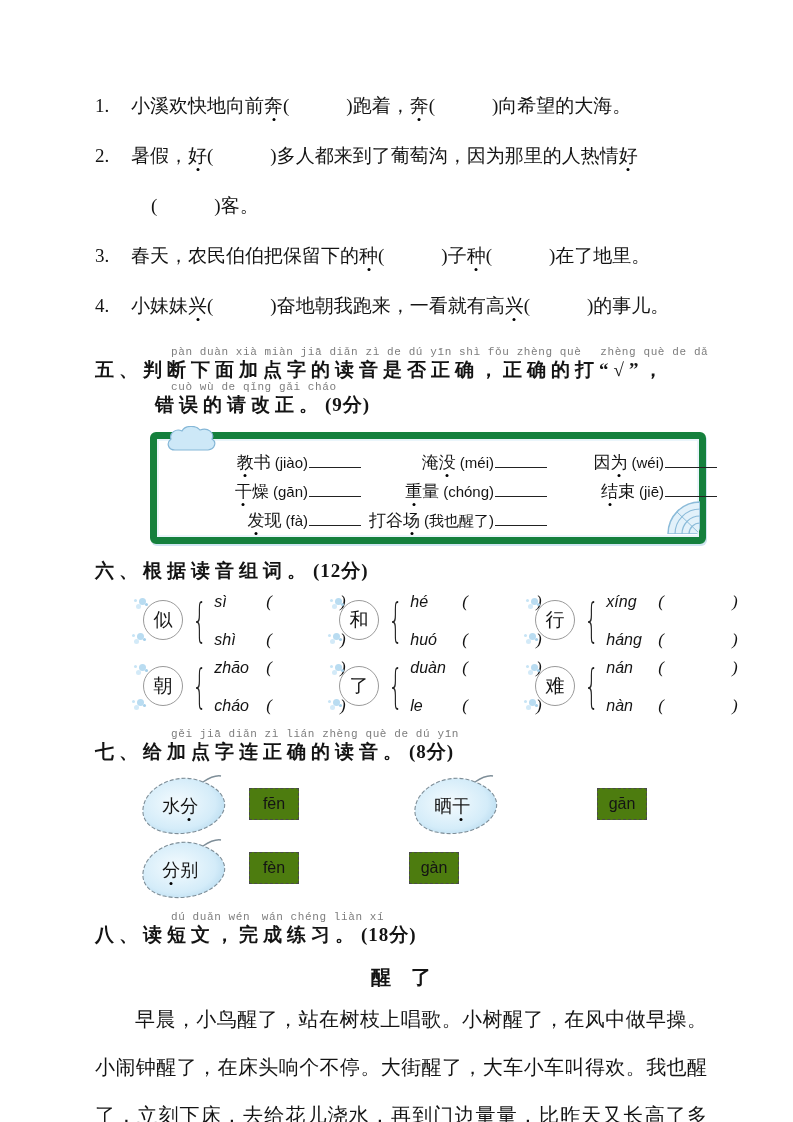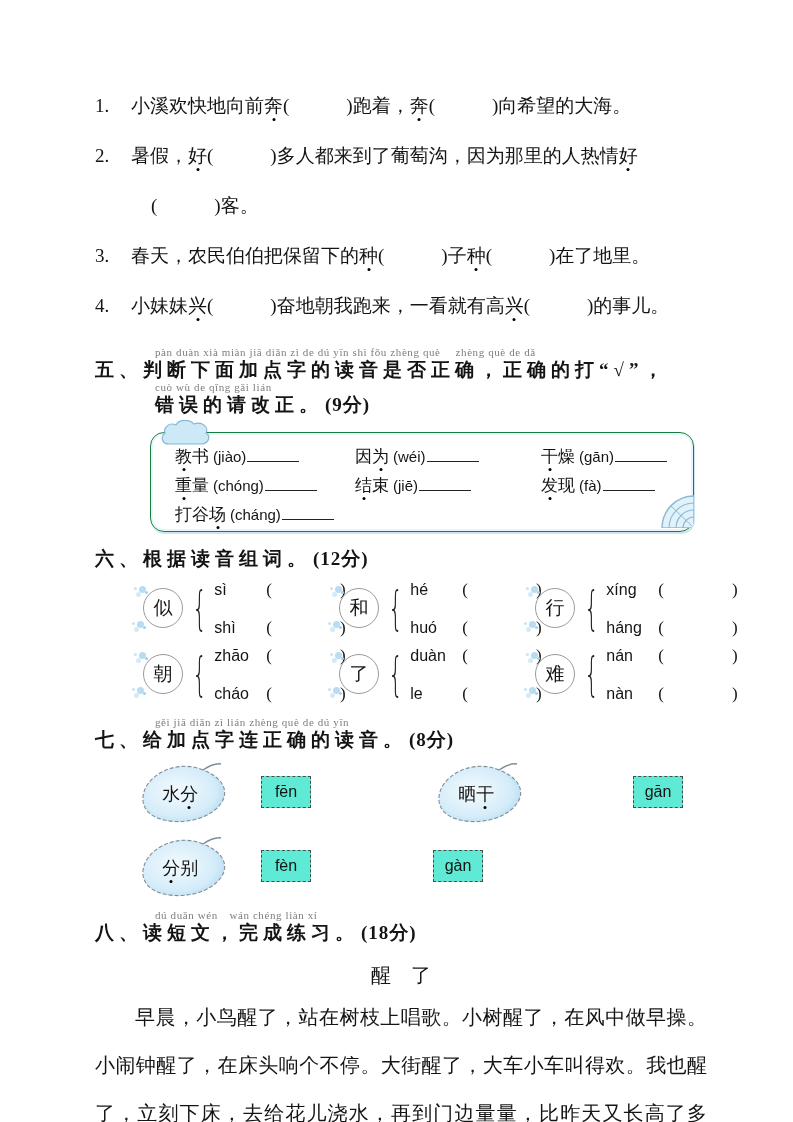--- a/index.html
+++ b/index.html
@@ -11,99 +11,100 @@
   .q-line{font-size:19px;line-height:20px;margin-bottom:30px;white-space:nowrap;}
   .q-num{display:inline-block;width:36px;letter-spacing:0;}
   .q-cont{padding-left:56px;}
 
   
   .dotted{position:relative;}
   .dotted::after{content:"";position:absolute;left:50%;bottom:-5px;
        transform:translateX(-50%);width:3px;height:3px;border-radius:50%;background:#000;}
 
   
-  .pinyin{font-family:Liberation Serif, serif;font-size:11px;
-       color:#7d7d7d;margin-left:60px;letter-spacing:0.6px;line-height:12px;}
+  .pinyin{font-family:Liberation Mono, monospace;font-size:11px;
+       color:#7d7d7d;margin-left:76px;letter-spacing:0.6px;line-height:12px;}
   .heading{font-size:19px;font-weight:bold;letter-spacing:5px;line-height:22px;margin-top:1px;}
   .heading .score{letter-spacing:1px;margin-left:2px;}
   .indent2{margin-left:60px;}
 
   
   .blue-box{position:relative;margin:16px 0 0 55px;width:542px;height:98px;
-       border:1px solid #15803d;border-radius:14px;
-       box-shadow:inset 0 0 0 2px #eaf5fb, 1px 2px 0 #cfe4f1;}
+       border:7px solid #15803d;border-radius:6px;
+       box-shadow:inset 0 0 0 2px #eaf5fb, 1px 2px 0 #cfe4f1;text-align:right;}
   .cloud-icon{position:absolute;top:-13px;left:8px;}
   .shell-icon{position:absolute;bottom:-1px;right:-1px;border-bottom-right-radius:12px;overflow:hidden;}
   #box5grid{display:grid;grid-template-columns:180px 186px 170px;grid-auto-rows:29px;
        padding:9px 0 0 24px;font-size:17px;align-items:center;}
   .box-item{white-space:nowrap;}
   .box-item .reading{font-family:"Liberation Sans","DejaVu Sans",sans-serif;font-size:15px;margin-left:4px;}
   .answer-blank{display:inline-block;width:52px;height:13px;border-bottom:1.4px solid #222;margin-left:1px;}
 
   
   #groups6{display:grid;grid-template-columns:196px 196px 186px;margin:10px 0 0 48px;row-gap:10px;}
   .group{display:flex;align-items:center;height:56px;}
   .char-circle{position:relative;flex:0 0 auto;width:38px;height:38px;border:1px solid #9a9a9a;
        border-radius:50%;display:flex;align-items:center;justify-content:center;font-size:19px;background:#fff;}
   .flower{position:absolute;width:7px;height:7px;border-radius:50%;background:#b9dcf1;
        box-shadow:-4px 5px 0 -1px #d3eaf8, 4px 3px 0 -2px #a7d0ea, -7px -1px 0 -2px #c7e4f5;}
   .f1{top:-3px;left:-5px;} .f2{bottom:-1px;left:-7px;}
   .brace{font-family:"DejaVu Sans",sans-serif;font-size:46px;font-weight:200;color:#222;
        transform:scaleX(0.5);margin:0 0 0 2px;line-height:56px;}
-  .options{display:flex;flex-direction:column;gap:15px;}
+  .options{display:flex;flex-direction:column;gap:15px;font-style:italic;}
   .opt-row{display:flex;align-items:baseline;white-space:nowrap;}
   .py{font-family:"Liberation Sans","DejaVu Sans",sans-serif;font-size:16px;width:52px;}
   .paren{font-size:17px;}
 
   
   #rows7{display:grid;grid-template-columns:112px 160px 188px 120px;
-       margin:10px 0 0 42px;row-gap:2px;align-items:center;gap:12px;}
+       margin:10px 0 0 42px;row-gap:2px;align-items:center;}
   .leaf-cell{position:relative;width:94px;height:62px;}
   .leaf-text{position:absolute;top:54%;left:46%;transform:translate(-50%,-50%);
        font-size:18px;white-space:nowrap;}
   .dash-box{display:inline-block;border:1.6px dashed #4a4a4a;padding:6px 9px;min-width:30px;
-       text-align:center;font-family:"Liberation Sans","DejaVu Sans",sans-serif;font-size:16px;background:#5eead4;}
-
-  
-  .passage-title{width:612px;text-align:center;font-weight:normal;font-size:20px;margin:18px 0 4px;}
+       text-align:center;font-family:"Liberation Sans","DejaVu Sans",sans-serif;font-size:16px;background:#4d7c0f;}
+
+  
+  .passage-title{width:612px;text-align:center;font-weight:bold;font-size:20px;margin:18px 0 4px;}
   .passage{width:612px;font-size:20px;line-height:48px;text-align:justify;text-indent:2em;}
 </style>
 </head>
 <body>
 
 <div class="page">
 
   <section id="fillQuestions">
       <div class="q-line"><span class="q-num">1.</span><span><span>小溪欢快地向前</span><span class="dotted">奔</span><span>(　　　)跑着，</span><span class="dotted">奔</span><span>(　　　)向希望的大海。</span></span></div>
       <div class="q-line"><span class="q-num">2.</span><span><span>暑假，</span><span class="dotted">好</span><span>(　　　)多人都来到了葡萄沟，因为那里的人热情</span><span class="dotted">好</span></span></div>
       <div class="q-line q-cont"><span>(　　　)客。</span></div>
       <div class="q-line"><span class="q-num">3.</span><span><span>春天，农民伯伯把保留下的</span><span class="dotted">种</span><span>(　　　)子</span><span class="dotted">种</span><span>(　　　)在了地里。</span></span></div>
       <div class="q-line"><span class="q-num">4.</span><span><span>小妹妹</span><span class="dotted">兴</span><span>(　　　)奋地朝我跑来，一看就有高</span><span class="dotted">兴</span><span>(　　　)的事儿。</span></span></div>
     </section>
 
   <section>
     <div class="pinyin">pàn duàn xià miàn jiā diǎn zì de dú yīn shì fǒu zhèng què　 zhèng què de dǎ</div>
     <div class="heading">五、判断下面加点字的读音是否正确，正确的打“√”，</div>
-    <div class="pinyin">cuò wù de qǐng gǎi lián</div>
+    <div class="pinyin">cuò wù de qǐng gǎi cháo</div>
     <div class="heading indent2"><span>错误的请改正。</span><span class="score">(9分)</span></div>
 
     <div class="blue-box">
       <span class="cloud-icon">
         <svg width="52" height="27" viewBox="0 0 52 27">
           <path d="M10,24 C3,24 1,17 6,13 C4,7 11,2 17,5 C20,-1 31,-1 35,4 C43,1 50,7 47,13 C52,16 50,23 43,24 Z" fill="#cde8f7" stroke="#85b7d7" stroke-width="1.2"></path>
         </svg>
       </span>
       <div id="box5grid">
           <div class="box-item"><span><span class="dotted">教</span><span>书</span></span><span class="reading">(jiào)</span><span class="answer-blank"></span></div>
+          <div class="box-item"><span><span>淹</span><span class="dotted">没</span></span><span class="reading">(méi)</span><span class="answer-blank"></span></div>
           <div class="box-item"><span><span>因</span><span class="dotted">为</span></span><span class="reading">(wéi)</span><span class="answer-blank"></span></div>
           <div class="box-item"><span><span class="dotted">干</span><span>燥</span></span><span class="reading">(gān)</span><span class="answer-blank"></span></div>
           <div class="box-item"><span><span class="dotted">重</span><span>量</span></span><span class="reading">(chóng)</span><span class="answer-blank"></span></div>
           <div class="box-item"><span><span class="dotted">结</span><span>束</span></span><span class="reading">(jiē)</span><span class="answer-blank"></span></div>
           <div class="box-item"><span><span class="dotted">发</span><span>现</span></span><span class="reading">(fà)</span><span class="answer-blank"></span></div>
-          <div class="box-item"><span><span>打</span><span>谷</span><span class="dotted">场</span></span><span class="reading">(cháng)</span><span class="answer-blank"></span></div>
+          <div class="box-item"><span><span>打</span><span>谷</span><span class="dotted">场</span></span><span class="reading">(我也醒了)</span><span class="answer-blank"></span></div>
         </div>
       <span class="shell-icon">
         <svg width="46" height="38" viewBox="0 0 46 38">
           <path d="M46,38 L46,6 A32,32 0 0 0 14,38 Z" fill="#e2f1fa" stroke="#8bbbd9" stroke-width="1.5"></path>
           <path d="M46,13 A25,25 0 0 0 21,38" fill="none" stroke="#8bbbd9" stroke-width="1.2"></path>
           <path d="M46,20 A18,18 0 0 0 28,38" fill="none" stroke="#8bbbd9" stroke-width="1.2"></path>
           <path d="M46,27 A11,11 0 0 0 35,38" fill="none" stroke="#8bbbd9" stroke-width="1.2"></path>
           <line x1="46" y1="38" x2="23" y2="16" stroke="#8bbbd9" stroke-width="1"></line>
         </svg>
       </span>

